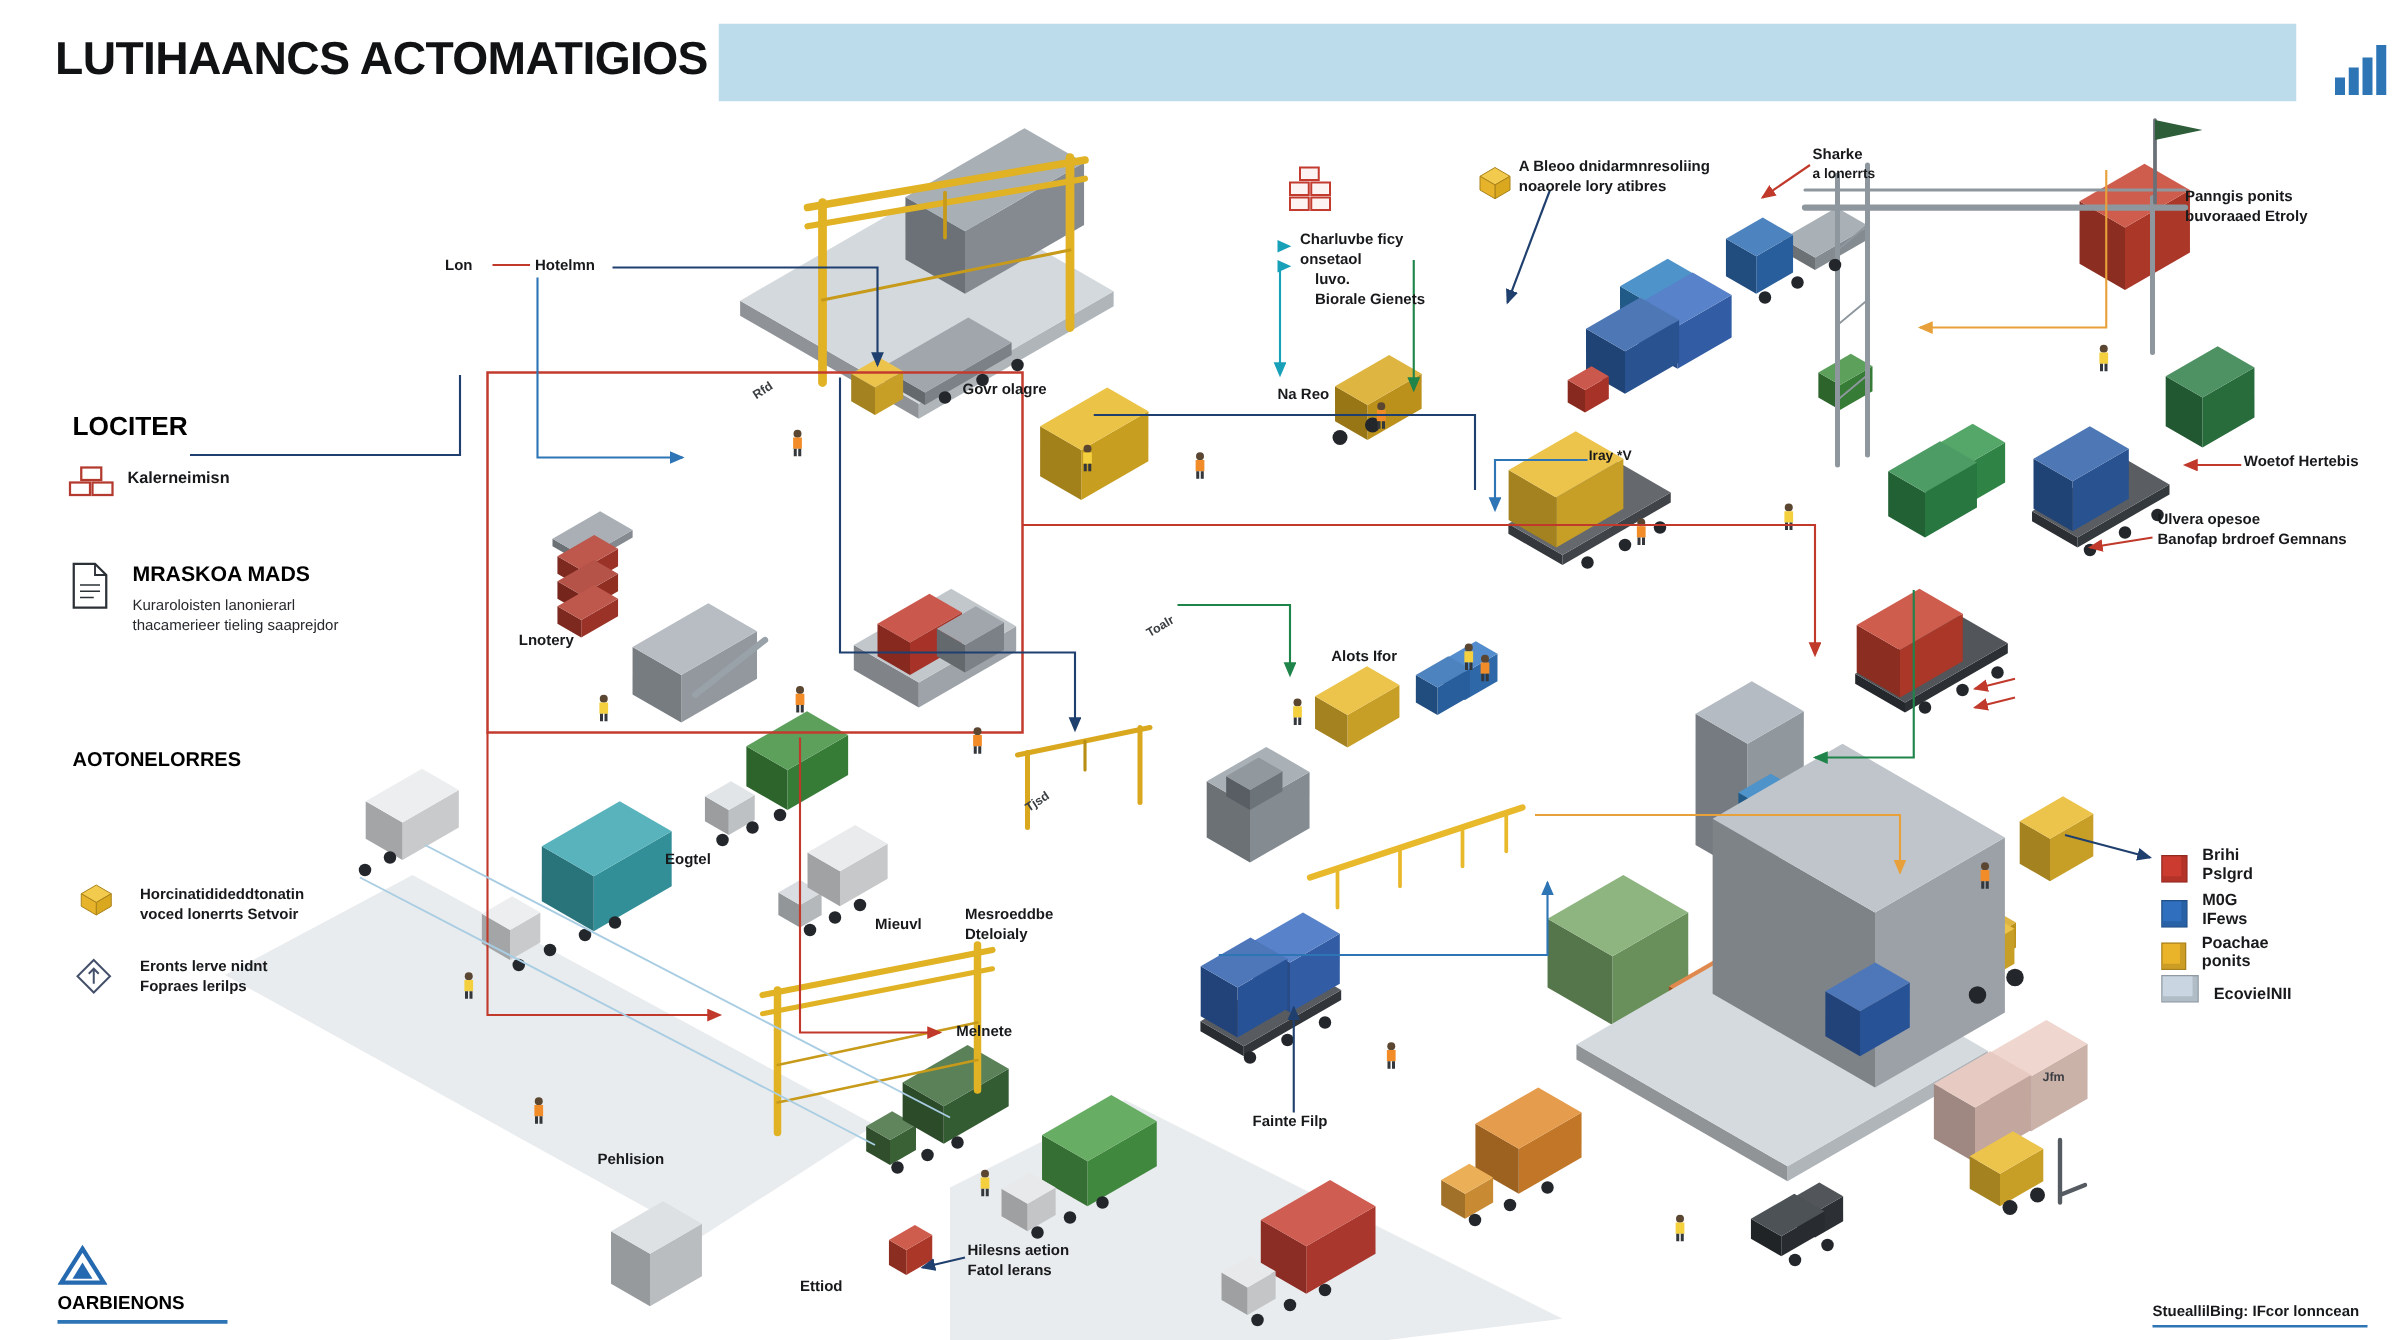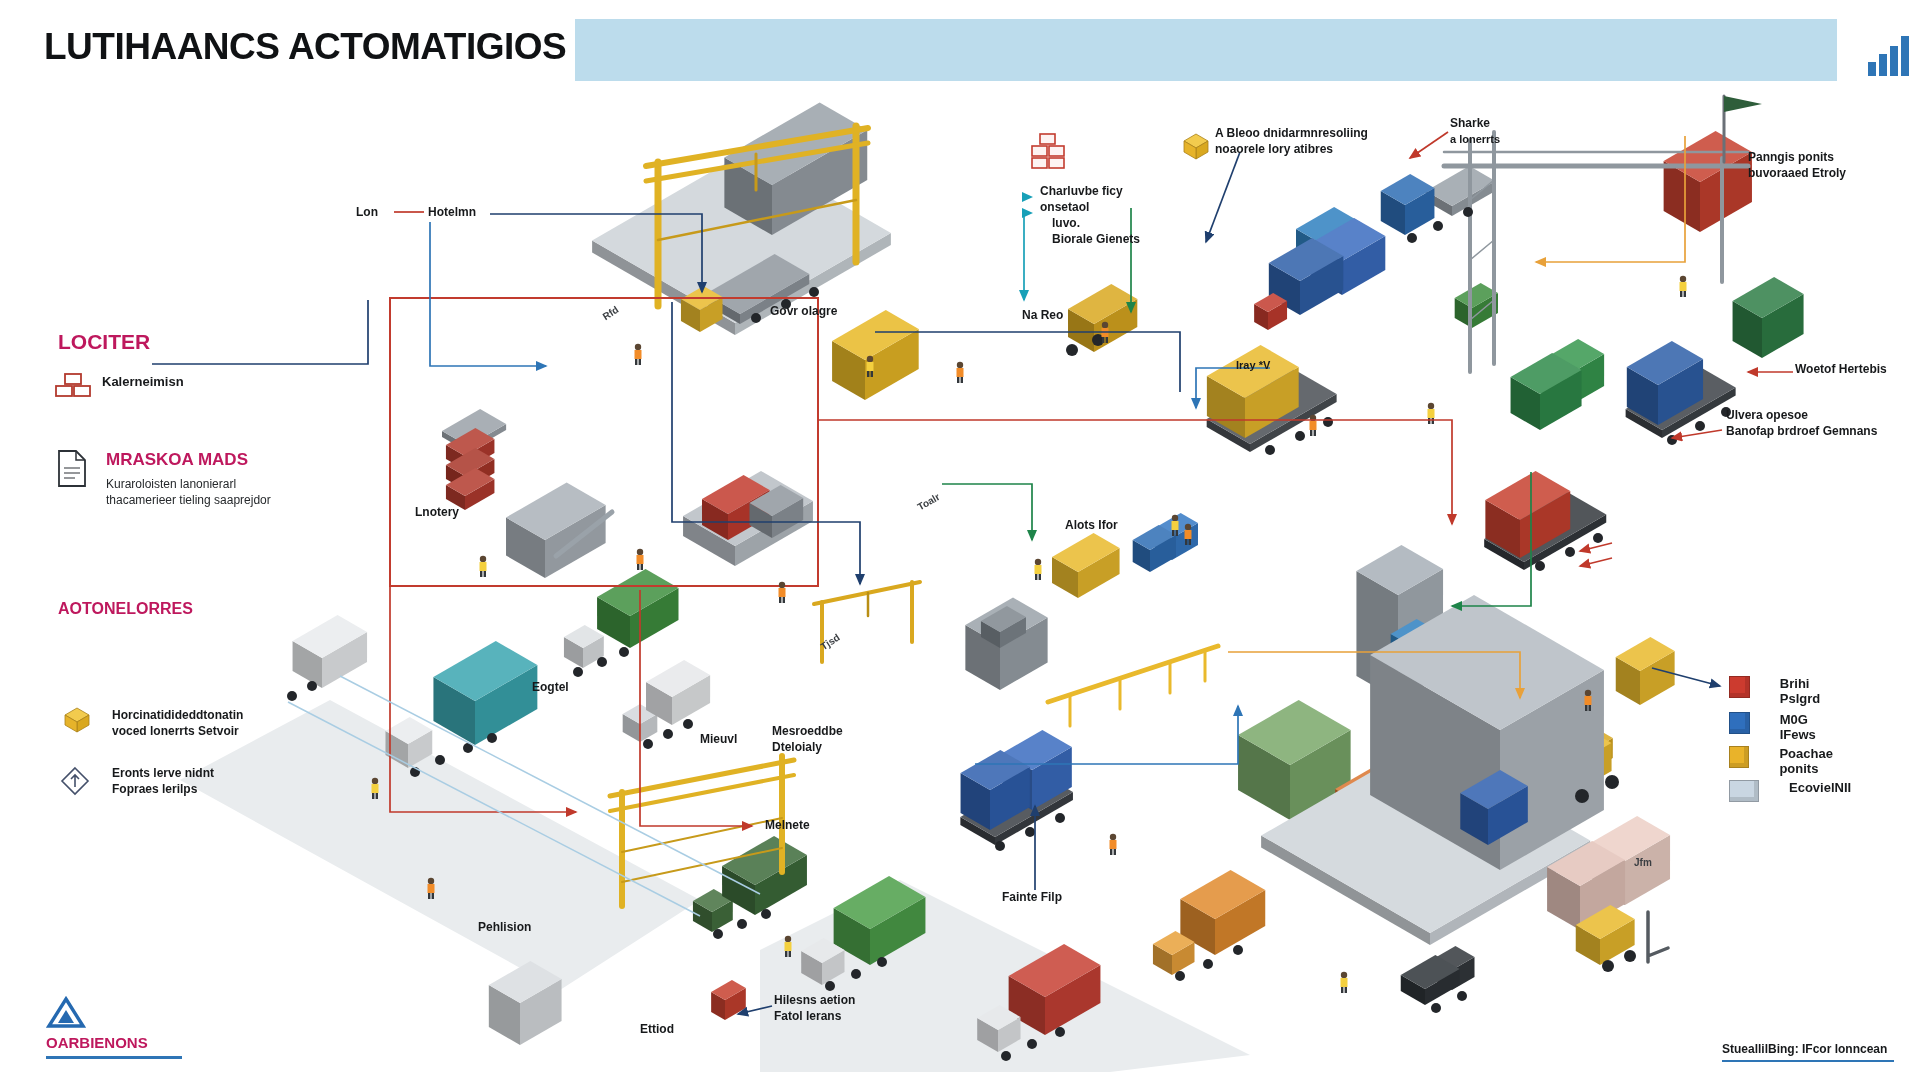--- a/index.html
+++ b/index.html
@@ -5,24 +5,24 @@
   *{margin:0;padding:0;box-sizing:border-box}
   html,body{width:1920px;height:1072px;overflow:hidden;background:#ffffff;
     font-family:"Liberation Sans",sans-serif;color:#17191b}
   #stage{position:relative;width:1540px;height:1072px;background:#fff}
   .abs{position:absolute}
   .band{left:575px;top:19px;width:1262px;height:62px;background:#bcdcec}
   .title{left:44px;top:26px;font-size:37px;font-weight:900;letter-spacing:-.5px;color:#101214;white-space:nowrap}
   .lbl{position:absolute;font-size:12px;font-weight:600;line-height:1.3;color:#17191b;white-space:nowrap}
   .lbl .ln{white-space:nowrap}
   .sm{font-size:11px}
-  .head{position:absolute;font-weight:800;color:#be185d;white-space:nowrap}
+  .head{position:absolute;font-weight:800;color:#000000;white-space:nowrap}
   .sub{position:absolute;font-size:12px;font-weight:400;line-height:1.35;color:#26292c;white-space:nowrap}
   .rot{transform-origin:left top;font-size:10px;font-weight:600;color:#3a3e42}
-  .legend-row{position:absolute;display:flex;align-items:flex-start;gap:30px}
+  .legend-row{position:absolute;display:flex;align-items:flex-end;gap:12px}
   .sw{width:30px;height:22px;border:1px solid rgba(0,0,0,.28);box-shadow:inset -4px -4px 0 rgba(0,0,0,.12)}
   .legend-row .lg-label{font-size:13px;font-weight:700}
   .bars{position:absolute;left:1868px;top:36px;width:44px;height:40px}
   .bars span{position:absolute;bottom:0;width:8px;background:#2e75b6;display:block}
   .underbar{position:absolute;background:#2e75b6}
 </style>
 </head>
 <body>
 
 <div id="stage">
@@ -768,21 +768,21 @@
 
   <div class="lbl" style="left:1795px;top:362px">Woetof Hertebis</div>
 
   <div class="lbl" style="left:1726px;top:408px">
     <div class="ln">Ulvera opesoe</div>
     <div class="ln">Banofap brdroef Gemnans</div>
   </div>
 
 
   <div class="lbl" style="left:1065px;top:518px">Alots Ifor</div>
-  <div class="lbl sm" style="left:1236px;top:358px">Iray *V</div>
+  <div class="lbl sm" style="left:1271px;top:358px">Iray *V</div>
   <div class="lbl" style="left:415px;top:505px">Lnotery</div>
   <div class="lbl" style="left:532px;top:680px">Eogtel</div>
   <div class="lbl" style="left:700px;top:732px">Mieuvl</div>
 
   <div class="lbl" style="left:772px;top:724px">
     <div class="ln">Mesroeddbe</div>
     <div class="ln">Dteloialy</div>
   </div>
 
   <div class="lbl" style="left:765px;top:818px">Melnete</div>

